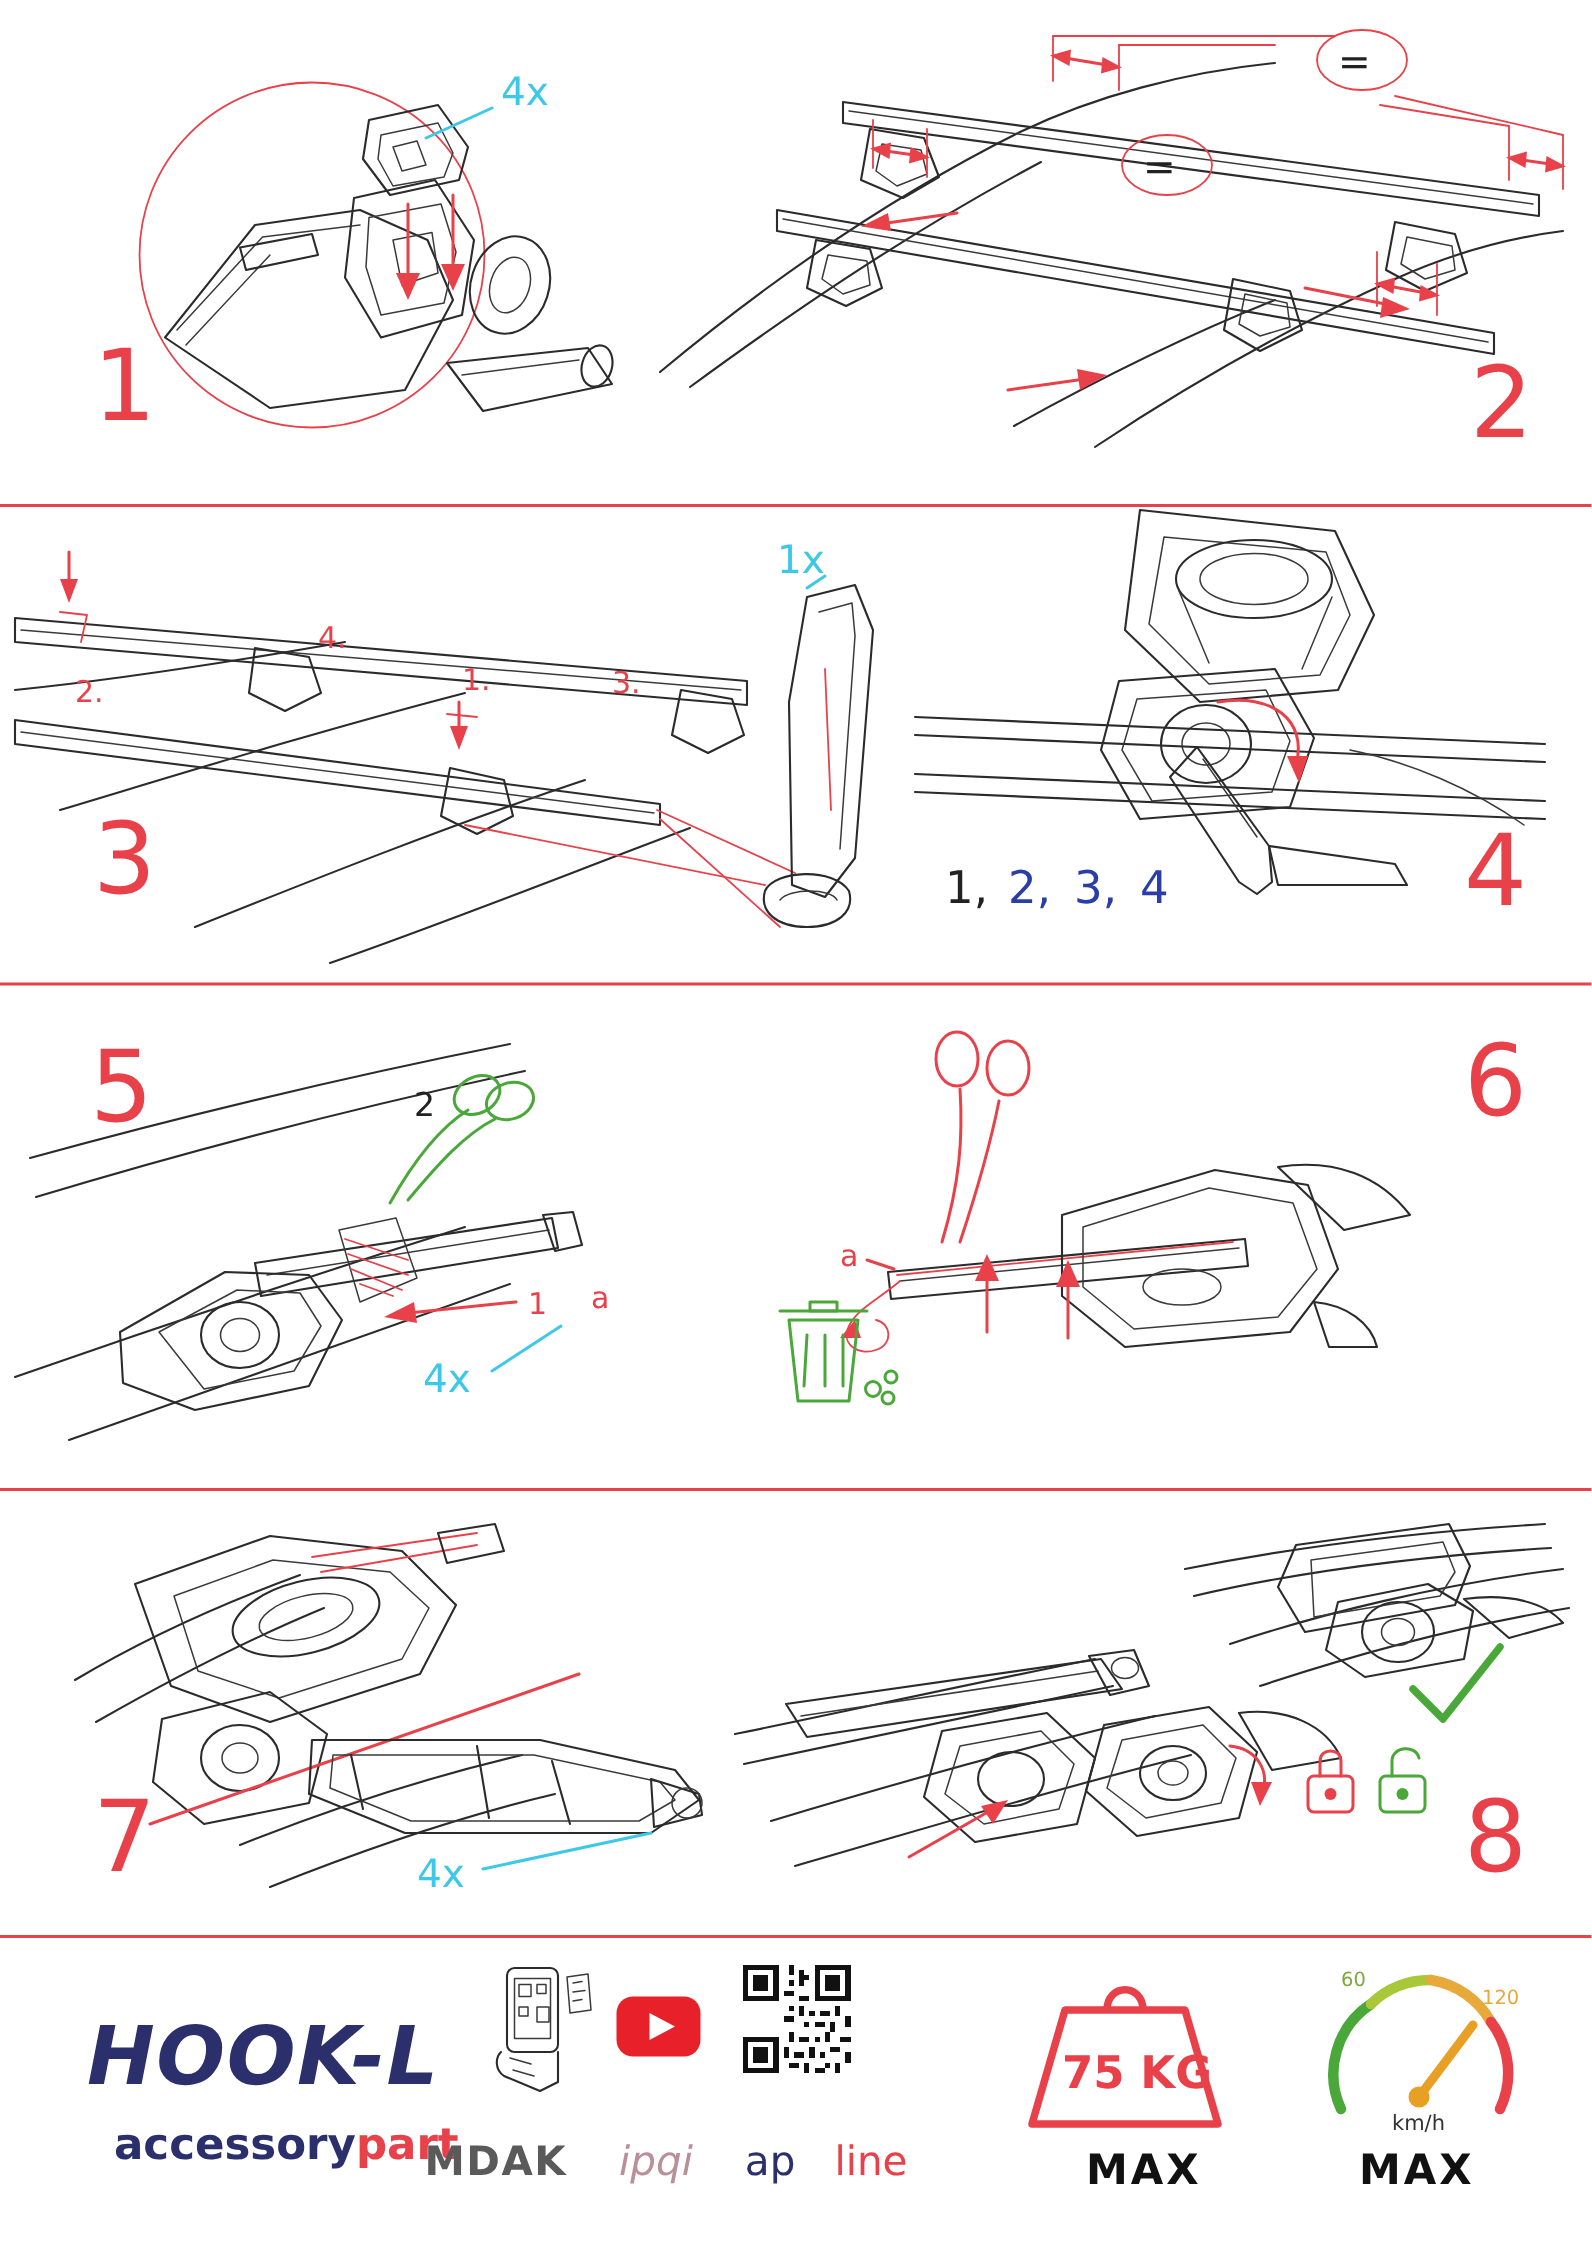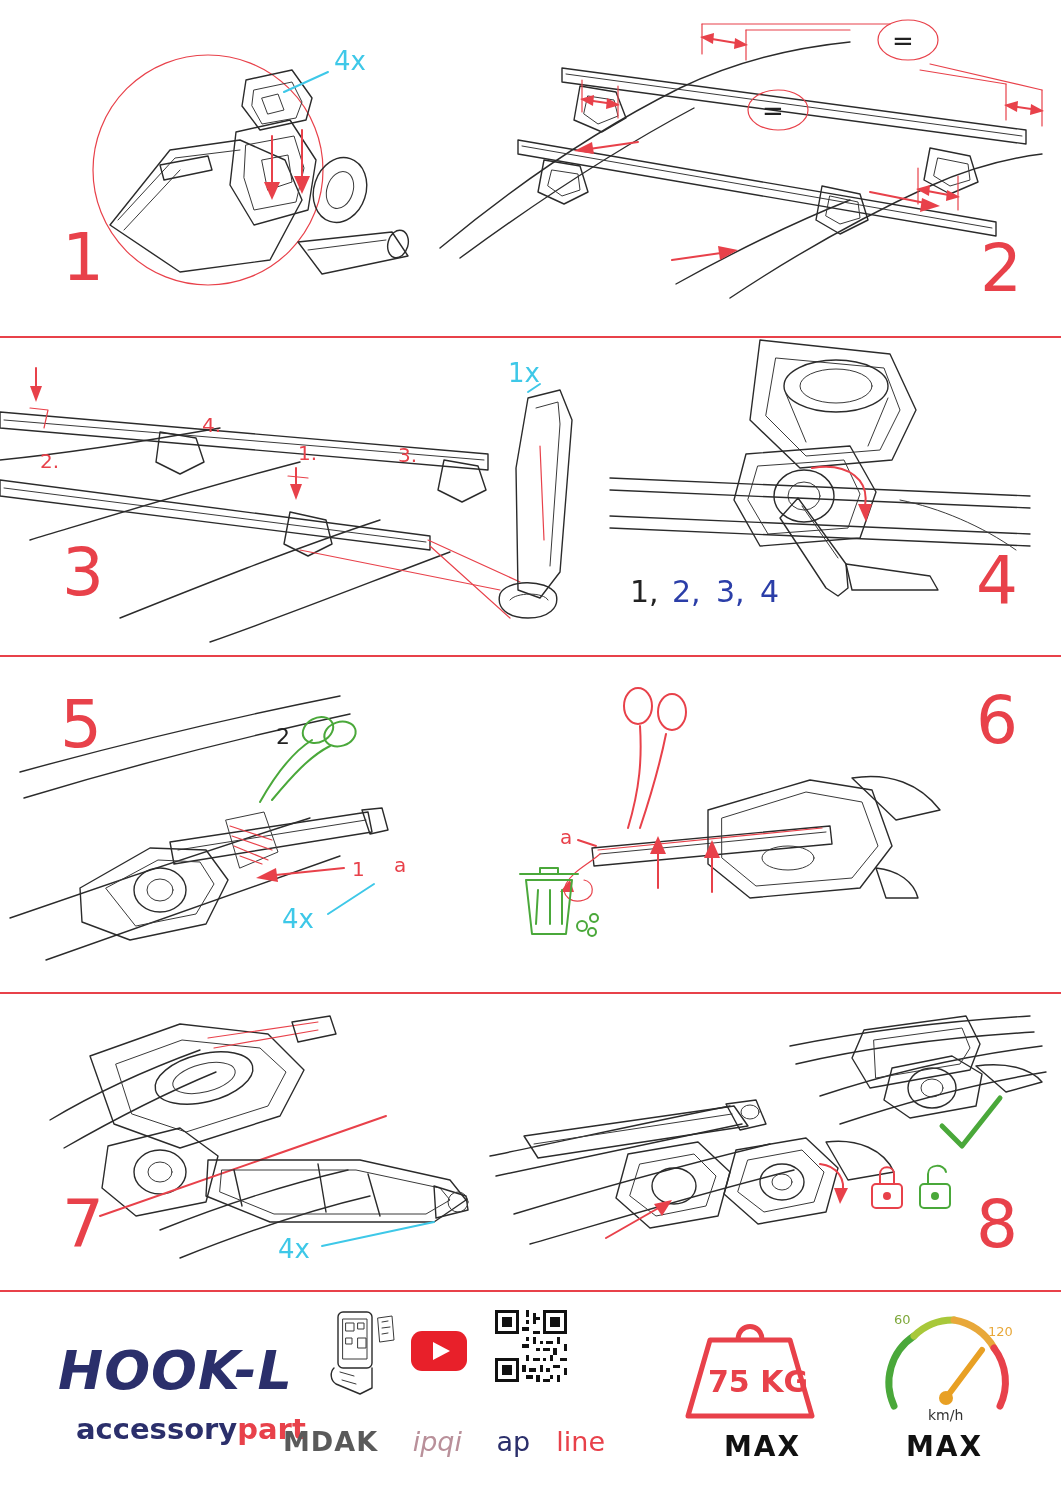--- a/index.html
+++ b/index.html
@@ -163,21 +163,21 @@
       <path class="red" d="M208 134 L152 142"></path>
       <path d="M144 143 L162 134 L164 146 Z" fill="#e8414a"></path>
       <path class="red" d="M440 184 L500 196"></path>
       <path d="M510 198 L490 204 L492 190 Z" fill="#e8414a"></path>
       <path class="red" d="M242 252 L298 244"></path>
       <path d="M308 242 L290 252 L288 238 Z" fill="#e8414a"></path>
     </svg>
   </div>
   <div class="stepnum" style="left:980px;top:236px">2</div>
 
-  <div class="panel" style="left:0;top:350px;width:600px;height:300px">
+  <div class="panel" style="left:10px;top:350px;width:600px;height:300px">
     <svg width="600" height="300" viewBox="0 0 600 300">
 
       <path class="ln" d="M0 110 C60 104 140 92 220 78"></path>
       <path class="ln" d="M30 190 C110 166 200 138 300 112"></path>
       <path class="ln" d="M120 268 C200 236 290 200 380 170"></path>
       <path class="ln" d="M210 292 C290 264 370 232 450 202"></path>
 
       <path class="ln" d="M0 62 L488 104 L488 120 L0 78 Z" fill="#fff"></path>
       <path class="ln-thin" d="M4 70 L484 110"></path>
 

